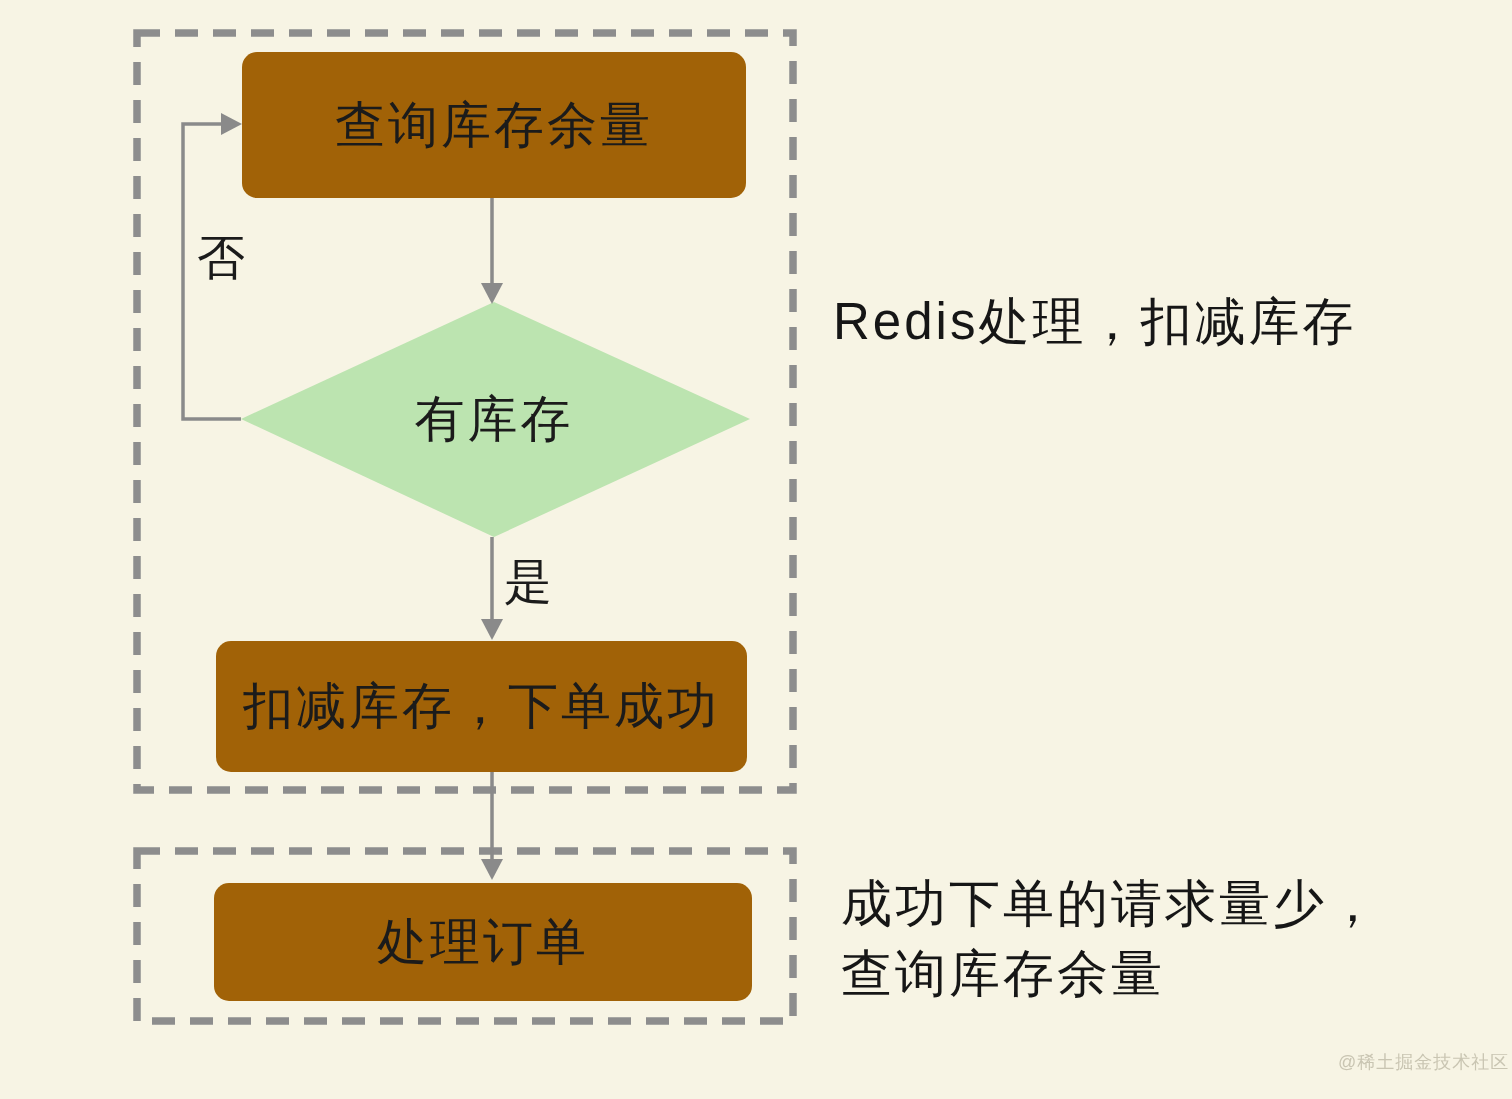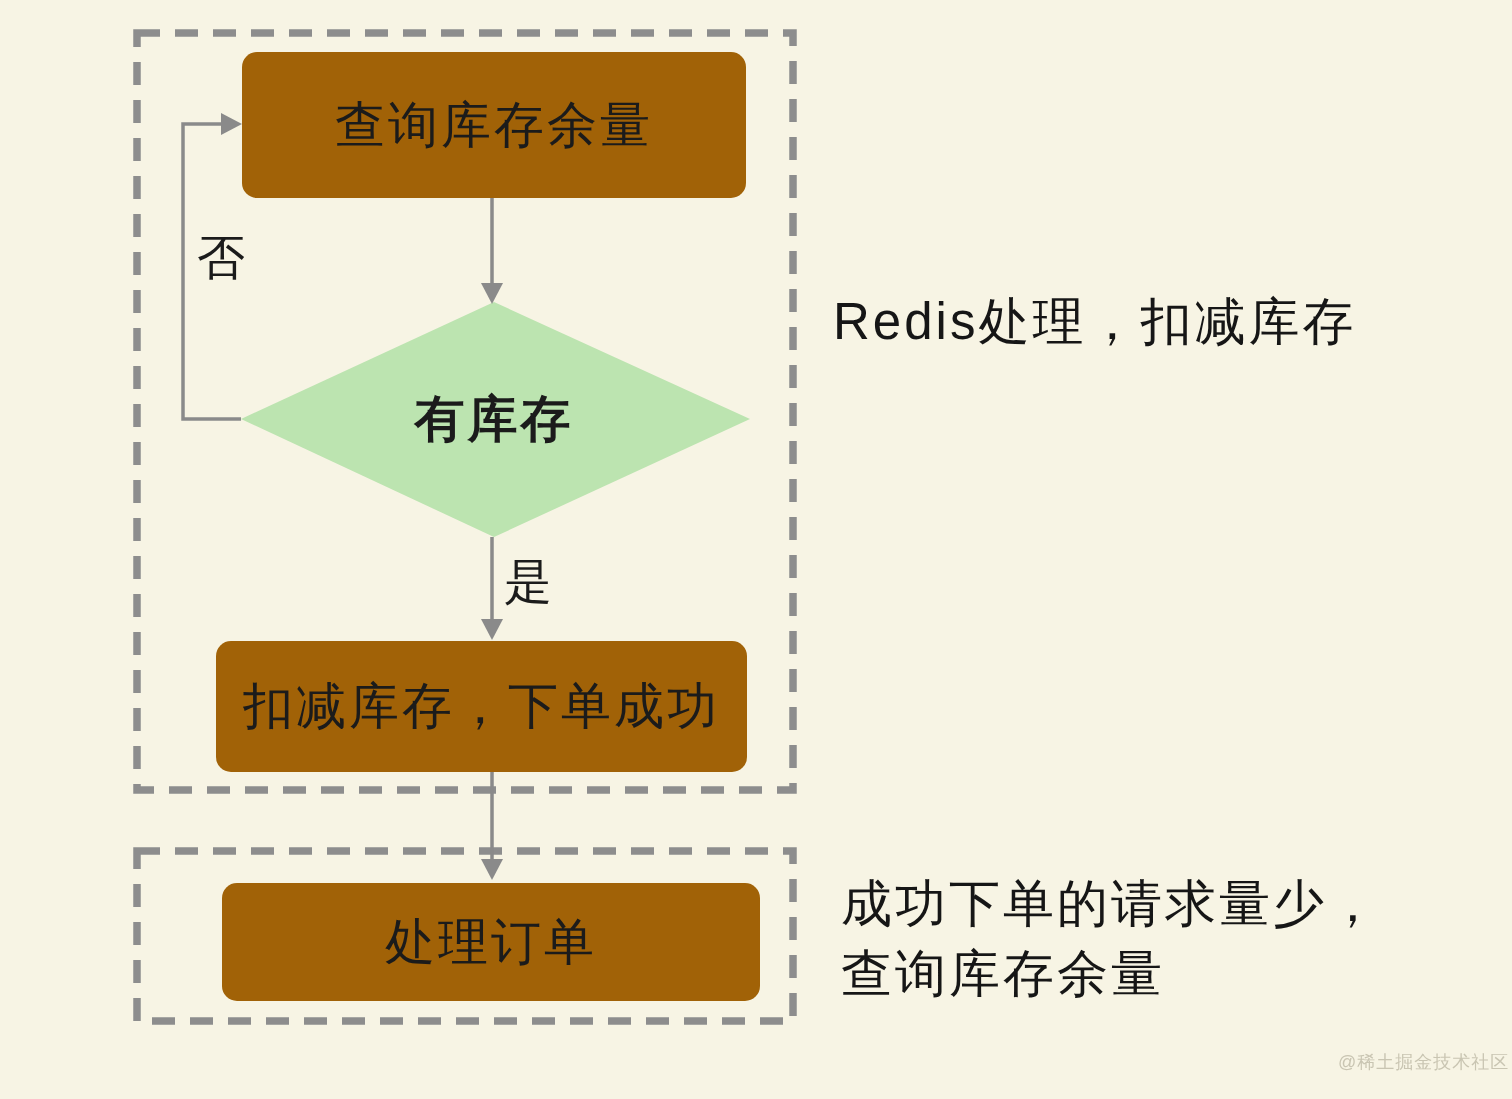--- a/index.html
+++ b/index.html
@@ -30,29 +30,28 @@
     justify-content: center;
     background: #a16207;
     font-size: 50px;
     letter-spacing: 3px;
     color: #1b1b1b;
     white-space: nowrap;
     border-radius: 15px;
   }
   .node-query   { left: 242px; top: 52px;  width: 504px; height: 146px; }
   .node-deduct  { left: 216px; top: 641px; width: 531px; height: 131px; }
-  .node-process { left: 222px; top: 883px; width: 538px; height: 118px; }
+  .node-process { left: 214px; top: 883px; width: 538px; height: 118px; }
   .decision-label {
     position: absolute;
     left: 244px; top: 302px; width: 500px; height: 235px;
     display: flex; align-items: center; justify-content: center;
     background: transparent;
     font-size: 50px; letter-spacing: 3px; color: #1b1b1b;
     white-space: nowrap;
-    font-weight: bold;
   }
   .edge-label {
     position: absolute;
     font-size: 48px;
     color: #1b1b1b;
     line-height: 1;
     white-space: nowrap;
   }
   .edge-label-no  { left: 197px; top: 234px; }
   .edge-label-yes { left: 504px; top: 558px; }

